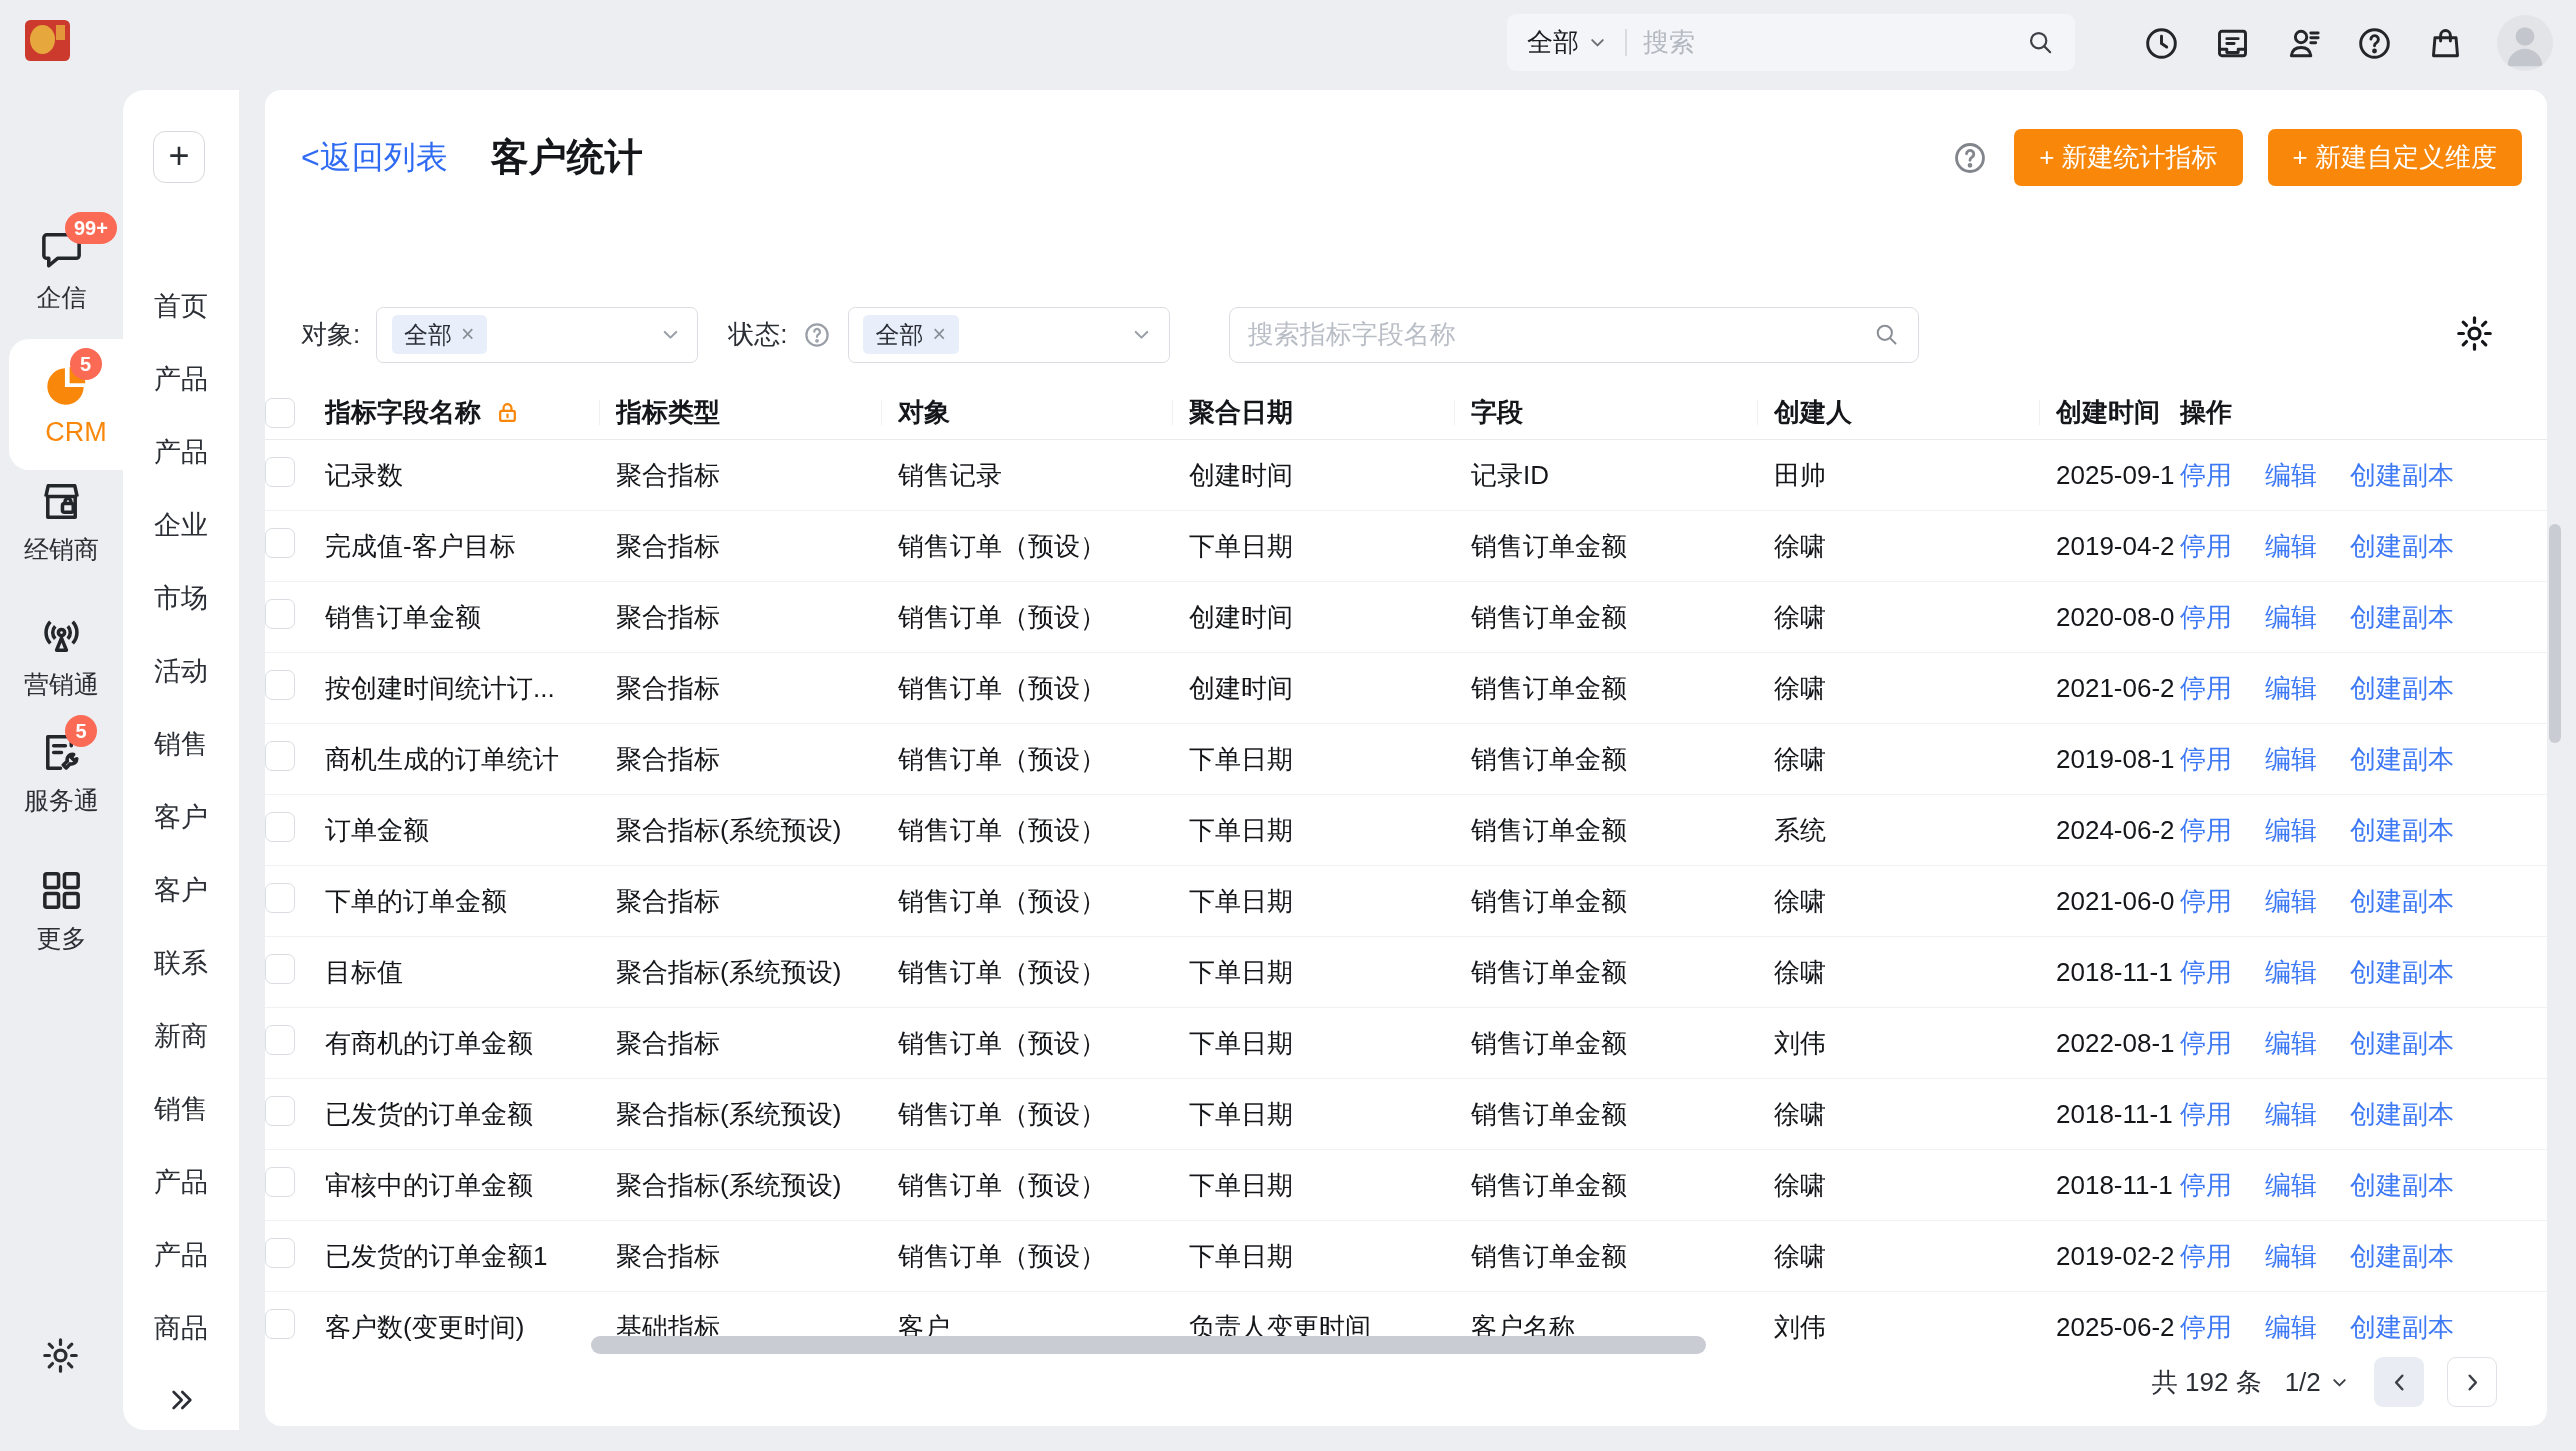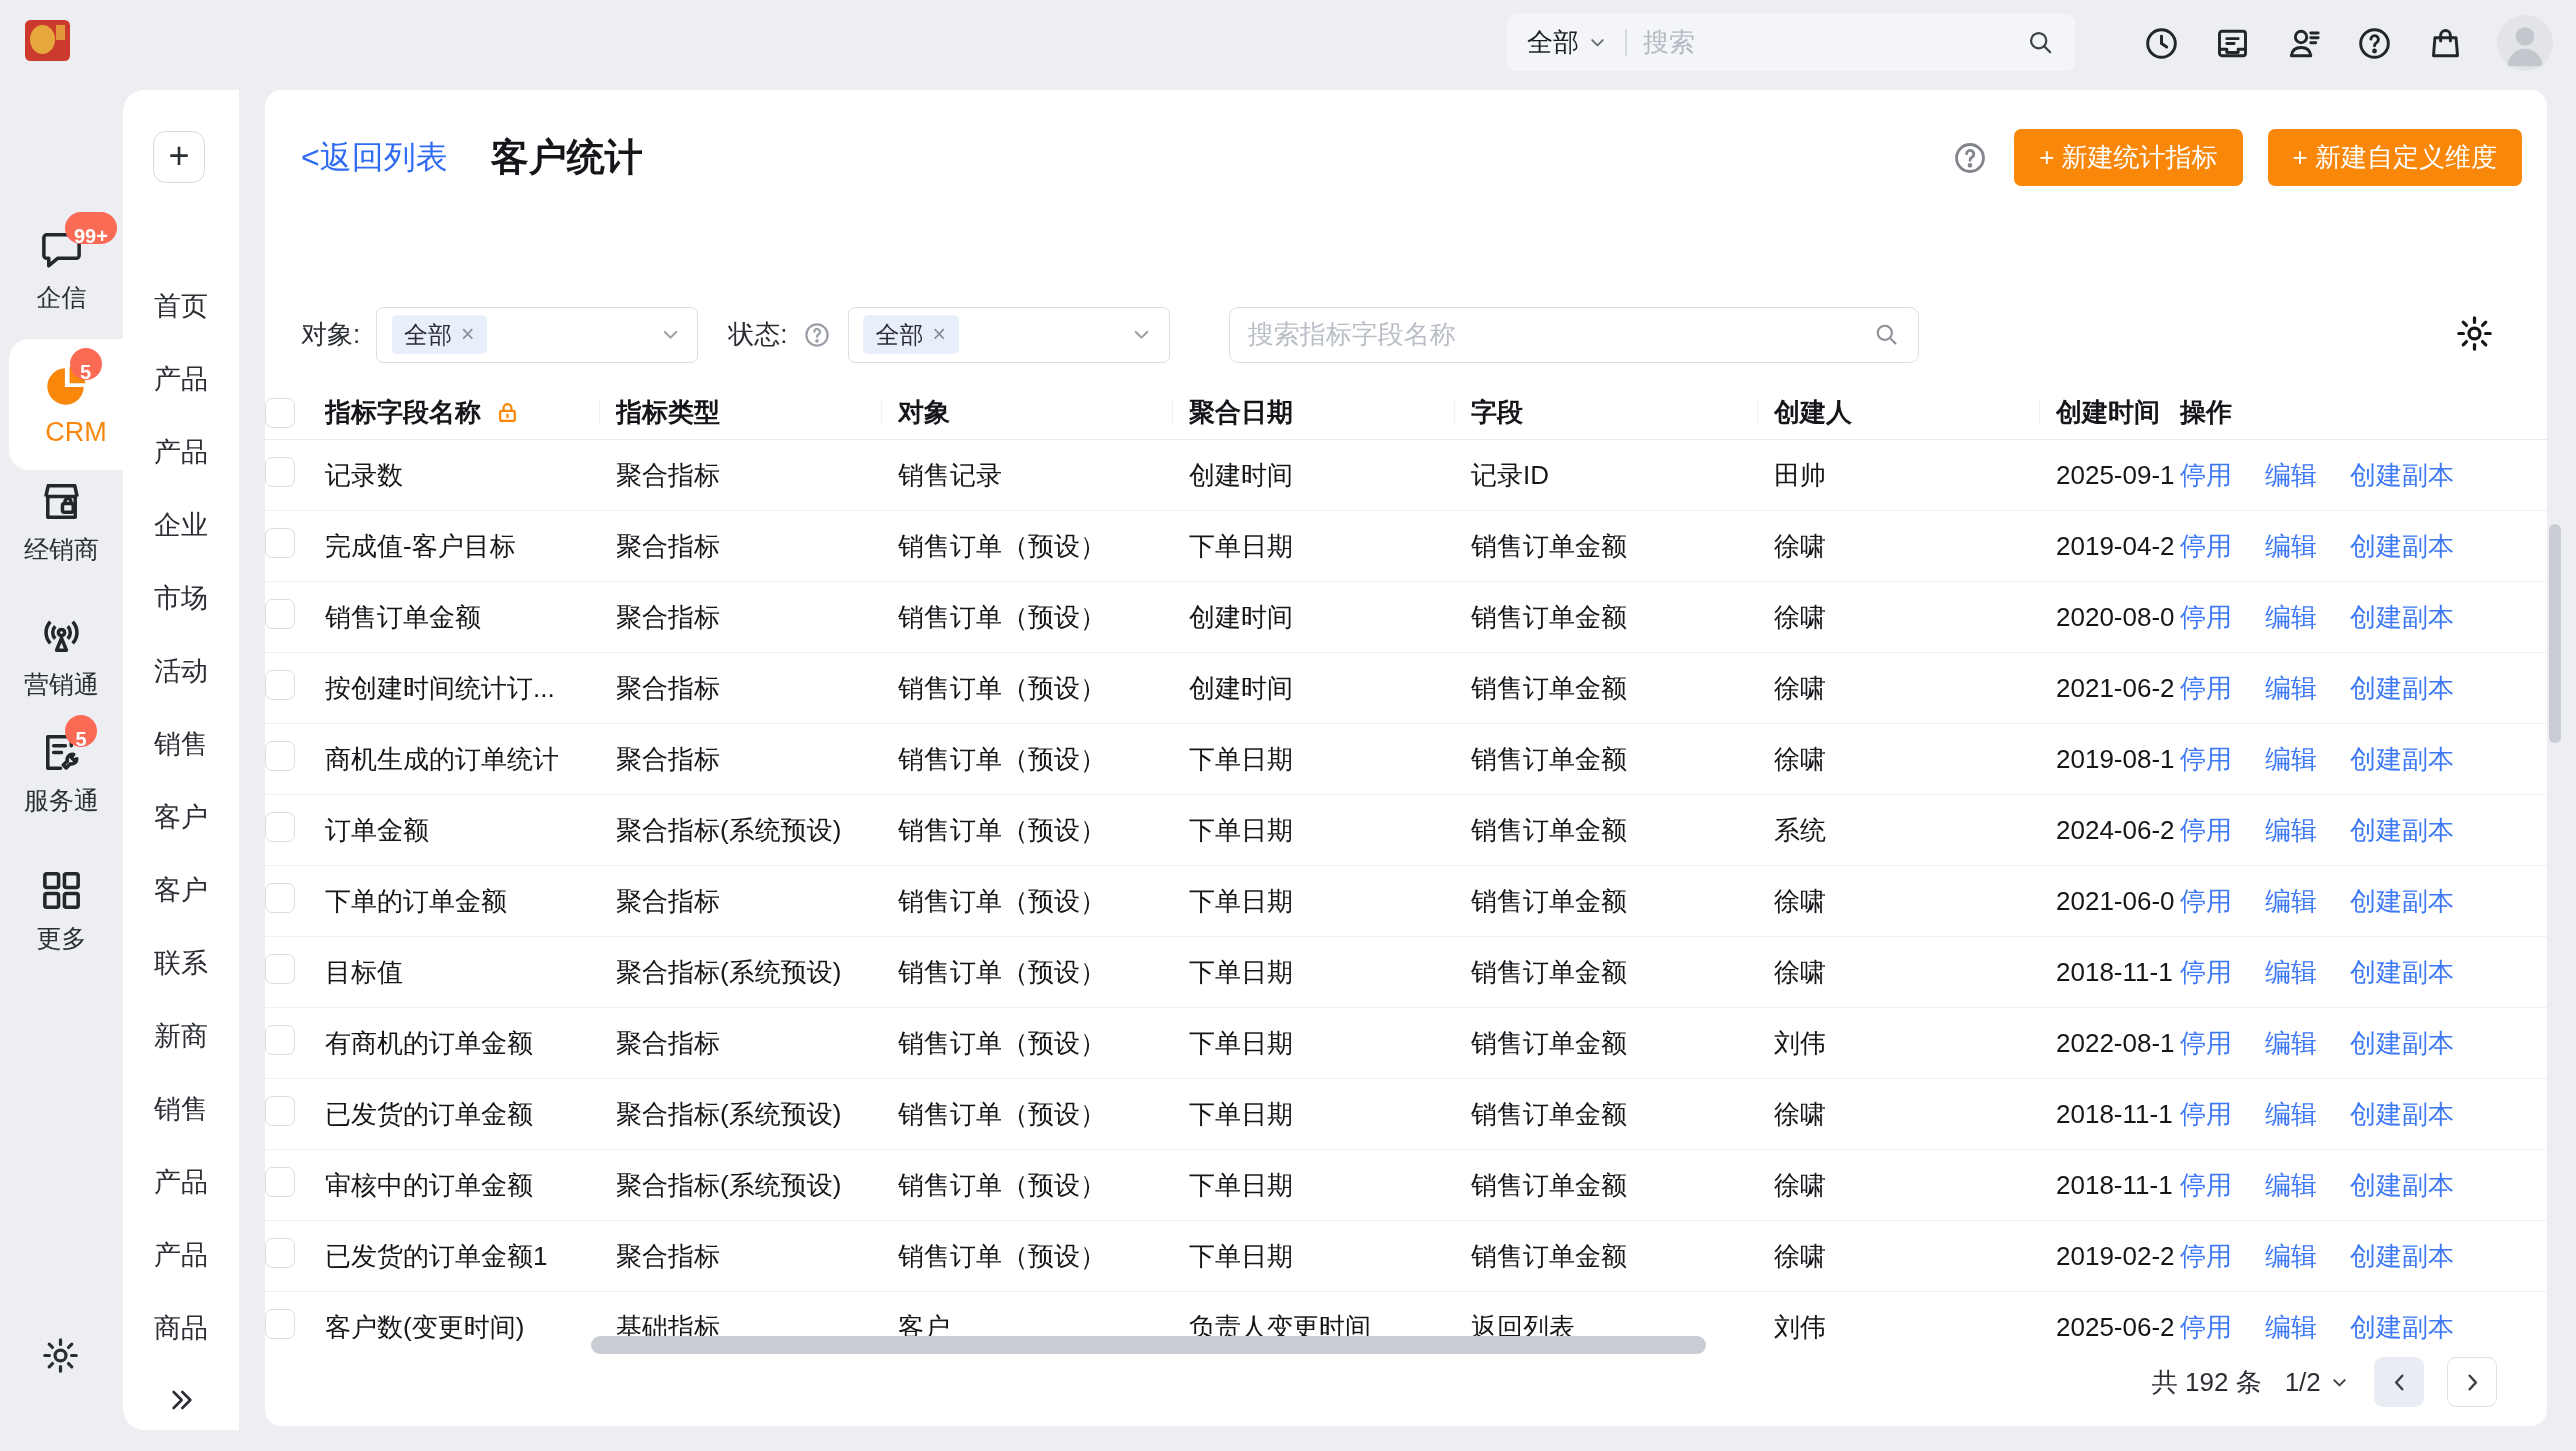--- a/index.html
+++ b/index.html
@@ -22,21 +22,21 @@
   .searchbar .mag { width:29px; height:29px; color:#3C4046; cursor:pointer; }
   .top-icons { position:absolute; right:23px; top:12.5px; height:61px; display:flex; align-items:center; gap:32px; }
   .icon-btn { width:39px; height:39px; color:#22252A; cursor:pointer; }
   .avatar { width:56px; height:56px; border-radius:50%; background:#E2E4E8; overflow:hidden; cursor:pointer; }
 
   
   .rail { position:absolute; left:0; top:86px; width:123px; height:1365px; }
   .rail-item { position:absolute; left:0; width:123px; text-align:center; cursor:pointer; }
   .rail-ic { position:relative; display:inline-block; width:47px; height:47px; color:#23262B; }
   .rail-label { display:block; margin-top:5.4px; font-size:25px; color:#2B2F35; }
-  .badge { position:absolute; top:-14.3px; left:27px; min-width:32px; height:32px; padding:8px 9px; background:#FB6A55; color:#fff; font-size:20px; font-weight:bold; line-height:32px; border-radius:895px; white-space:nowrap; }
+  .badge { position:absolute; top:-14.3px; left:27px; min-width:32px; height:32px; padding:0 9px; background:#FB6A55; color:#fff; font-size:20px; font-weight:bold; line-height:32px; border-radius:895px; white-space:nowrap; }
   .rail-item.active { background:#fff; border-radius:20px 0 0 20px; left:9px; width:114px; padding:23px 0 21.5px; }
   .rail-item.active .rail-label { color:#F8870A; font-weight:normal; font-size:27px;padding-left:20px; }
   .rail-gear { position:absolute; left:40px; top:1249px; width:41px; height:41px; color:#2A2E33; cursor:pointer; }
 
   
   .submenu { position:absolute; left:123px; top:90px; width:116px; height:1340px; background:#fff; border-radius:21.5px 0 0 21.5px; }
   .add-btn { position:absolute; left:30px; top:41px; width:52px; height:52px; border:1.8px solid #D5D8DD; border-radius:12.5px; font-size:36px; line-height:47px; text-align:center; color:#2A2E33; cursor:pointer; }
   .sub-list { position:absolute; left:0; right:0; top:179px; bottom:57px; overflow:hidden; }
   .sub-item { height:73px; display:flex; align-items:center; justify-content:center; font-size:27px; color:#2B2F35; cursor:pointer; white-space:nowrap; }
   .collapse-btn { position:absolute; left:42px; bottom:14.3px; width:32px; height:32px; color:#2A2E33; cursor:pointer; }
@@ -556,21 +556,21 @@
       <a>创建副本</a>
     </div>
   </div>
 
   <div class="tr">
     <div class="td"><span class="checkbox"></span></div>
     <div class="td f-name">客户数(变更时间)</div>
     <div class="td f-type">基础指标</div>
     <div class="td f-object">客户</div>
     <div class="td f-agg_date">负责人变更时间</div>
-    <div class="td f-field">返回列表</div>
+    <div class="td f-field">客户名称</div>
     <div class="td f-creator">刘伟</div>
     <div class="td f-created">2025-06-2</div>
     <div class="td actions">
       <a>停用</a>
       <a>编辑</a>
       <a>创建副本</a>
     </div>
   </div>
 </div>
 

